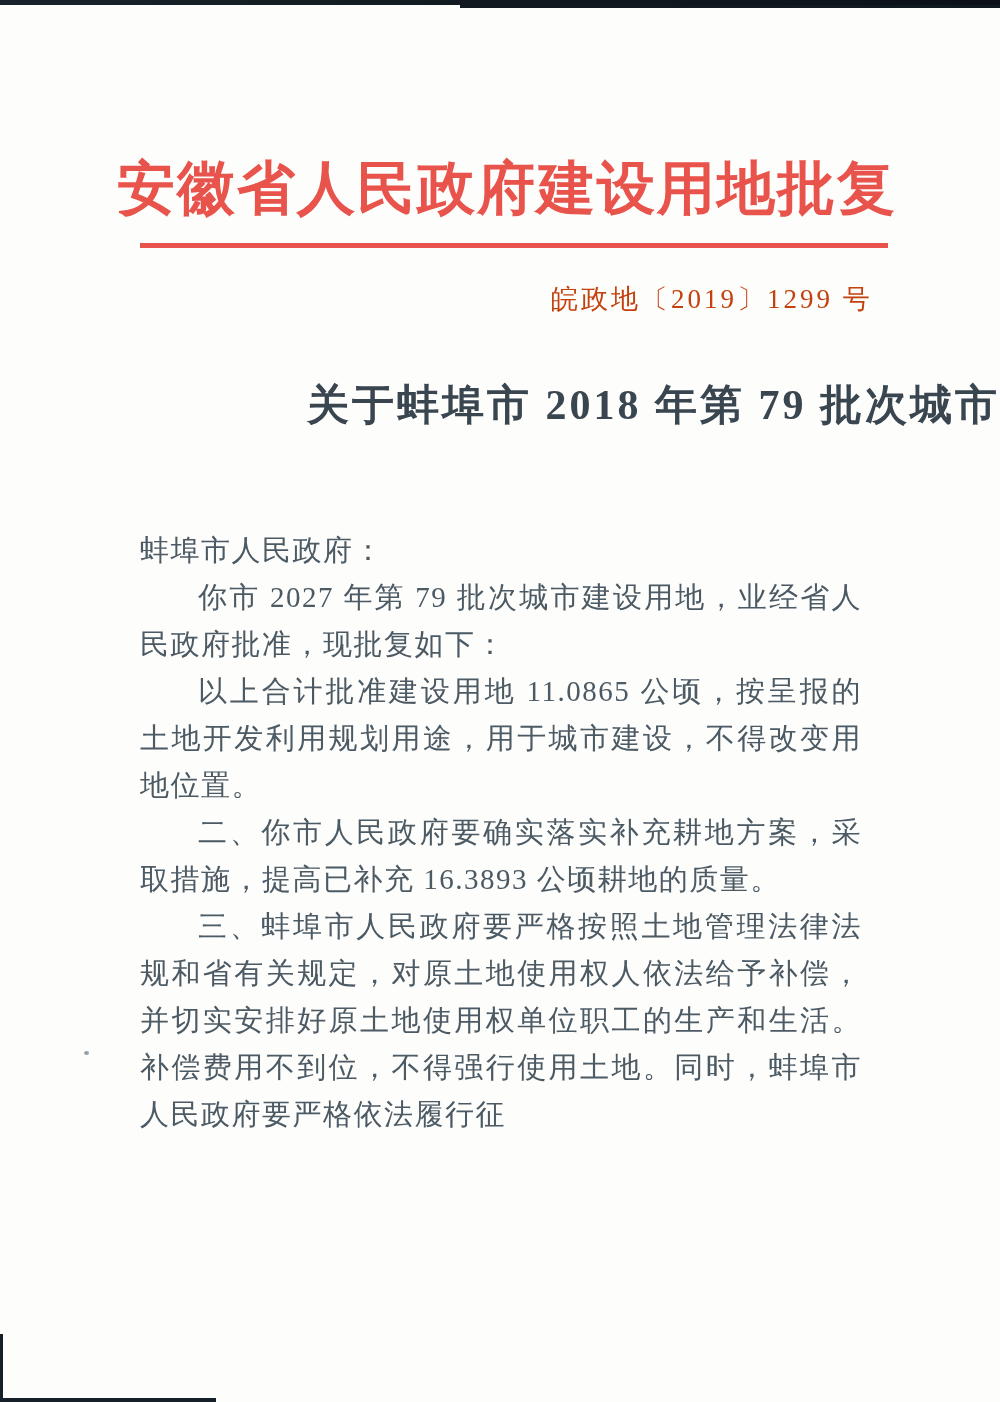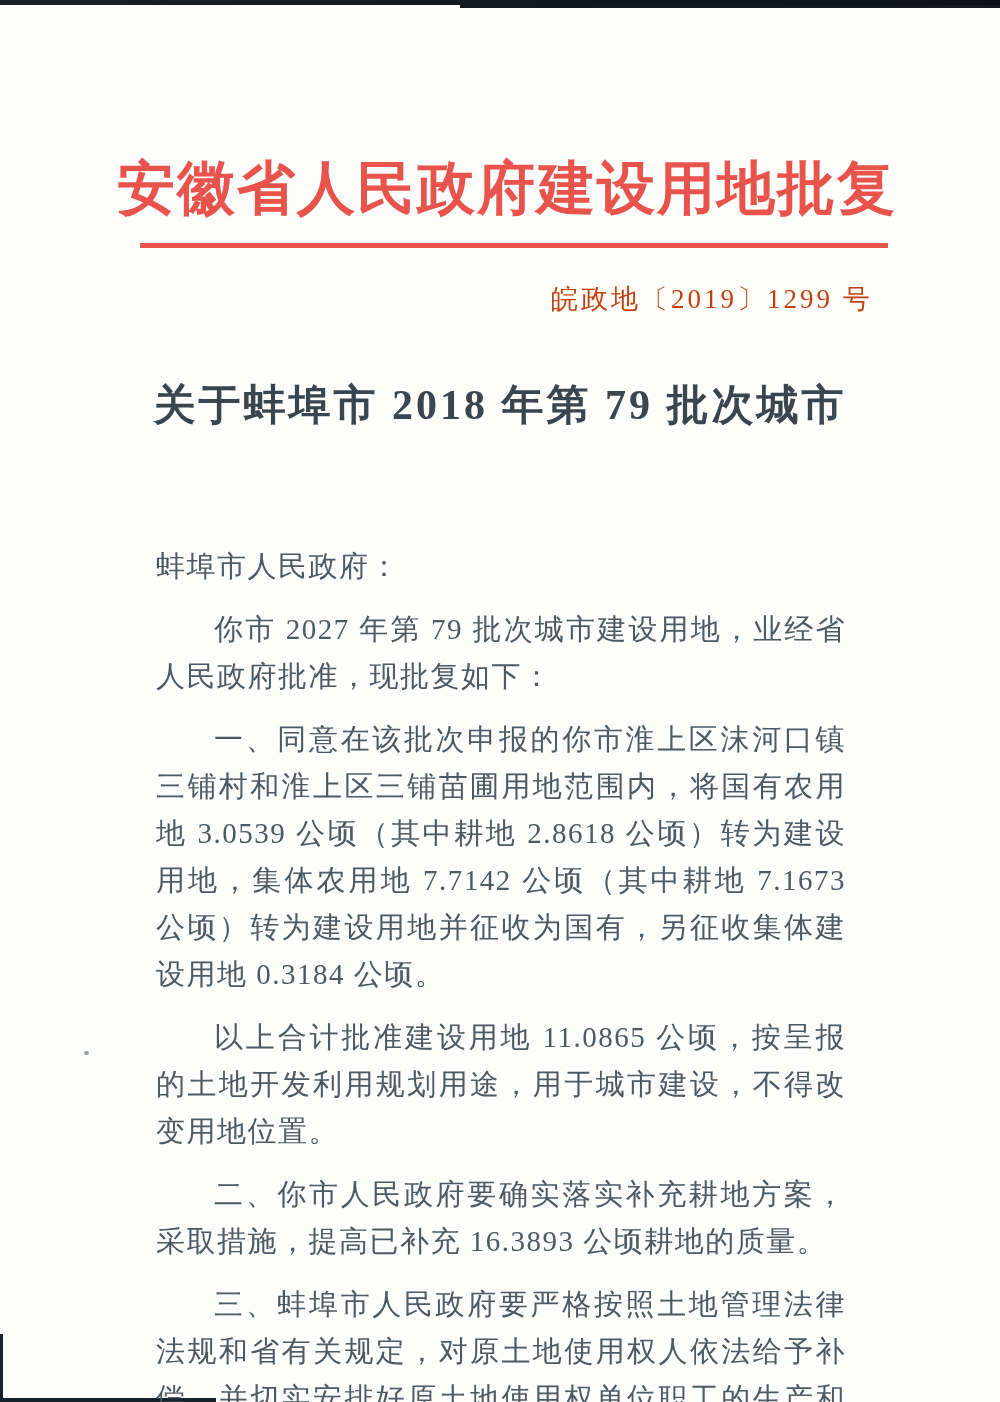--- a/index.html
+++ b/index.html
@@ -70,40 +70,40 @@
     line-height: 36px;
     letter-spacing: 3px;
     color: #c2410c;
     white-space: nowrap;
   }
 
   
   .subject {
     position: absolute; top: 377px; left: 0;
     width: 100%;
-    text-align: center;
+    text-align: right;
     font-size: 42px;
     line-height: 57px;
     font-weight: bold;
     letter-spacing: 3px;
     color: #39454f;
   }
 
   
   .body-block {
     position: absolute; top: 527px; left: 140px;
     width: 722px;
     font-size: 29px;
     line-height: 47px;
     letter-spacing: 1.5px;
     color: #4c5a64;
     text-align: justify;
   }
   .body-block p {
-    margin: 16px;
+    margin: 0;
     padding: 0;
   }
   .body-para.indent {
     text-indent: 2em;
   }
 </style>
 </head>
 <body>
 
 <div class="page">
@@ -120,20 +120,19 @@
   <div class="doc-number">皖政地〔2019〕1299 号</div>
 
   <div class="subject">
     <div>关于蚌埠市 2018 年第 79 批次城市</div>
   </div>
 
   <div class="body-block">
     <p class="body-para">蚌埠市人民政府：</p>
     <div>
         <p class="body-para indent">你市 2027 年第 79 批次城市建设用地，业经省人民政府批准，现批复如下：</p>
-        <p class="body-para indent">一、同意在该批次申报的你市淮上区沫河口镇三铺村和淮上区三铺苗圃用地范围内，将国有农用地 3.0539 公顷（其中耕地 2.8618 公顷）转为建设用地，集体农用地 7.7142 公顷（其中耕地 7.1673 公顷）转为建设用地并征收为国有，另征收集体建设用地 0.3184 公顷。</p>
         <p class="body-para indent">以上合计批准建设用地 11.0865 公顷，按呈报的土地开发利用规划用途，用于城市建设，不得改变用地位置。</p>
         <p class="body-para indent">二、你市人民政府要确实落实补充耕地方案，采取措施，提高已补充 16.3893 公顷耕地的质量。</p>
         <p class="body-para indent">三、蚌埠市人民政府要严格按照土地管理法律法规和省有关规定，对原土地使用权人依法给予补偿，并切实安排好原土地使用权单位职工的生产和生活。补偿费用不到位，不得强行使用土地。同时，蚌埠市人民政府要严格依法履行征</p>
       </div>
   </div>
 
 </div>
 
 </body></html>

